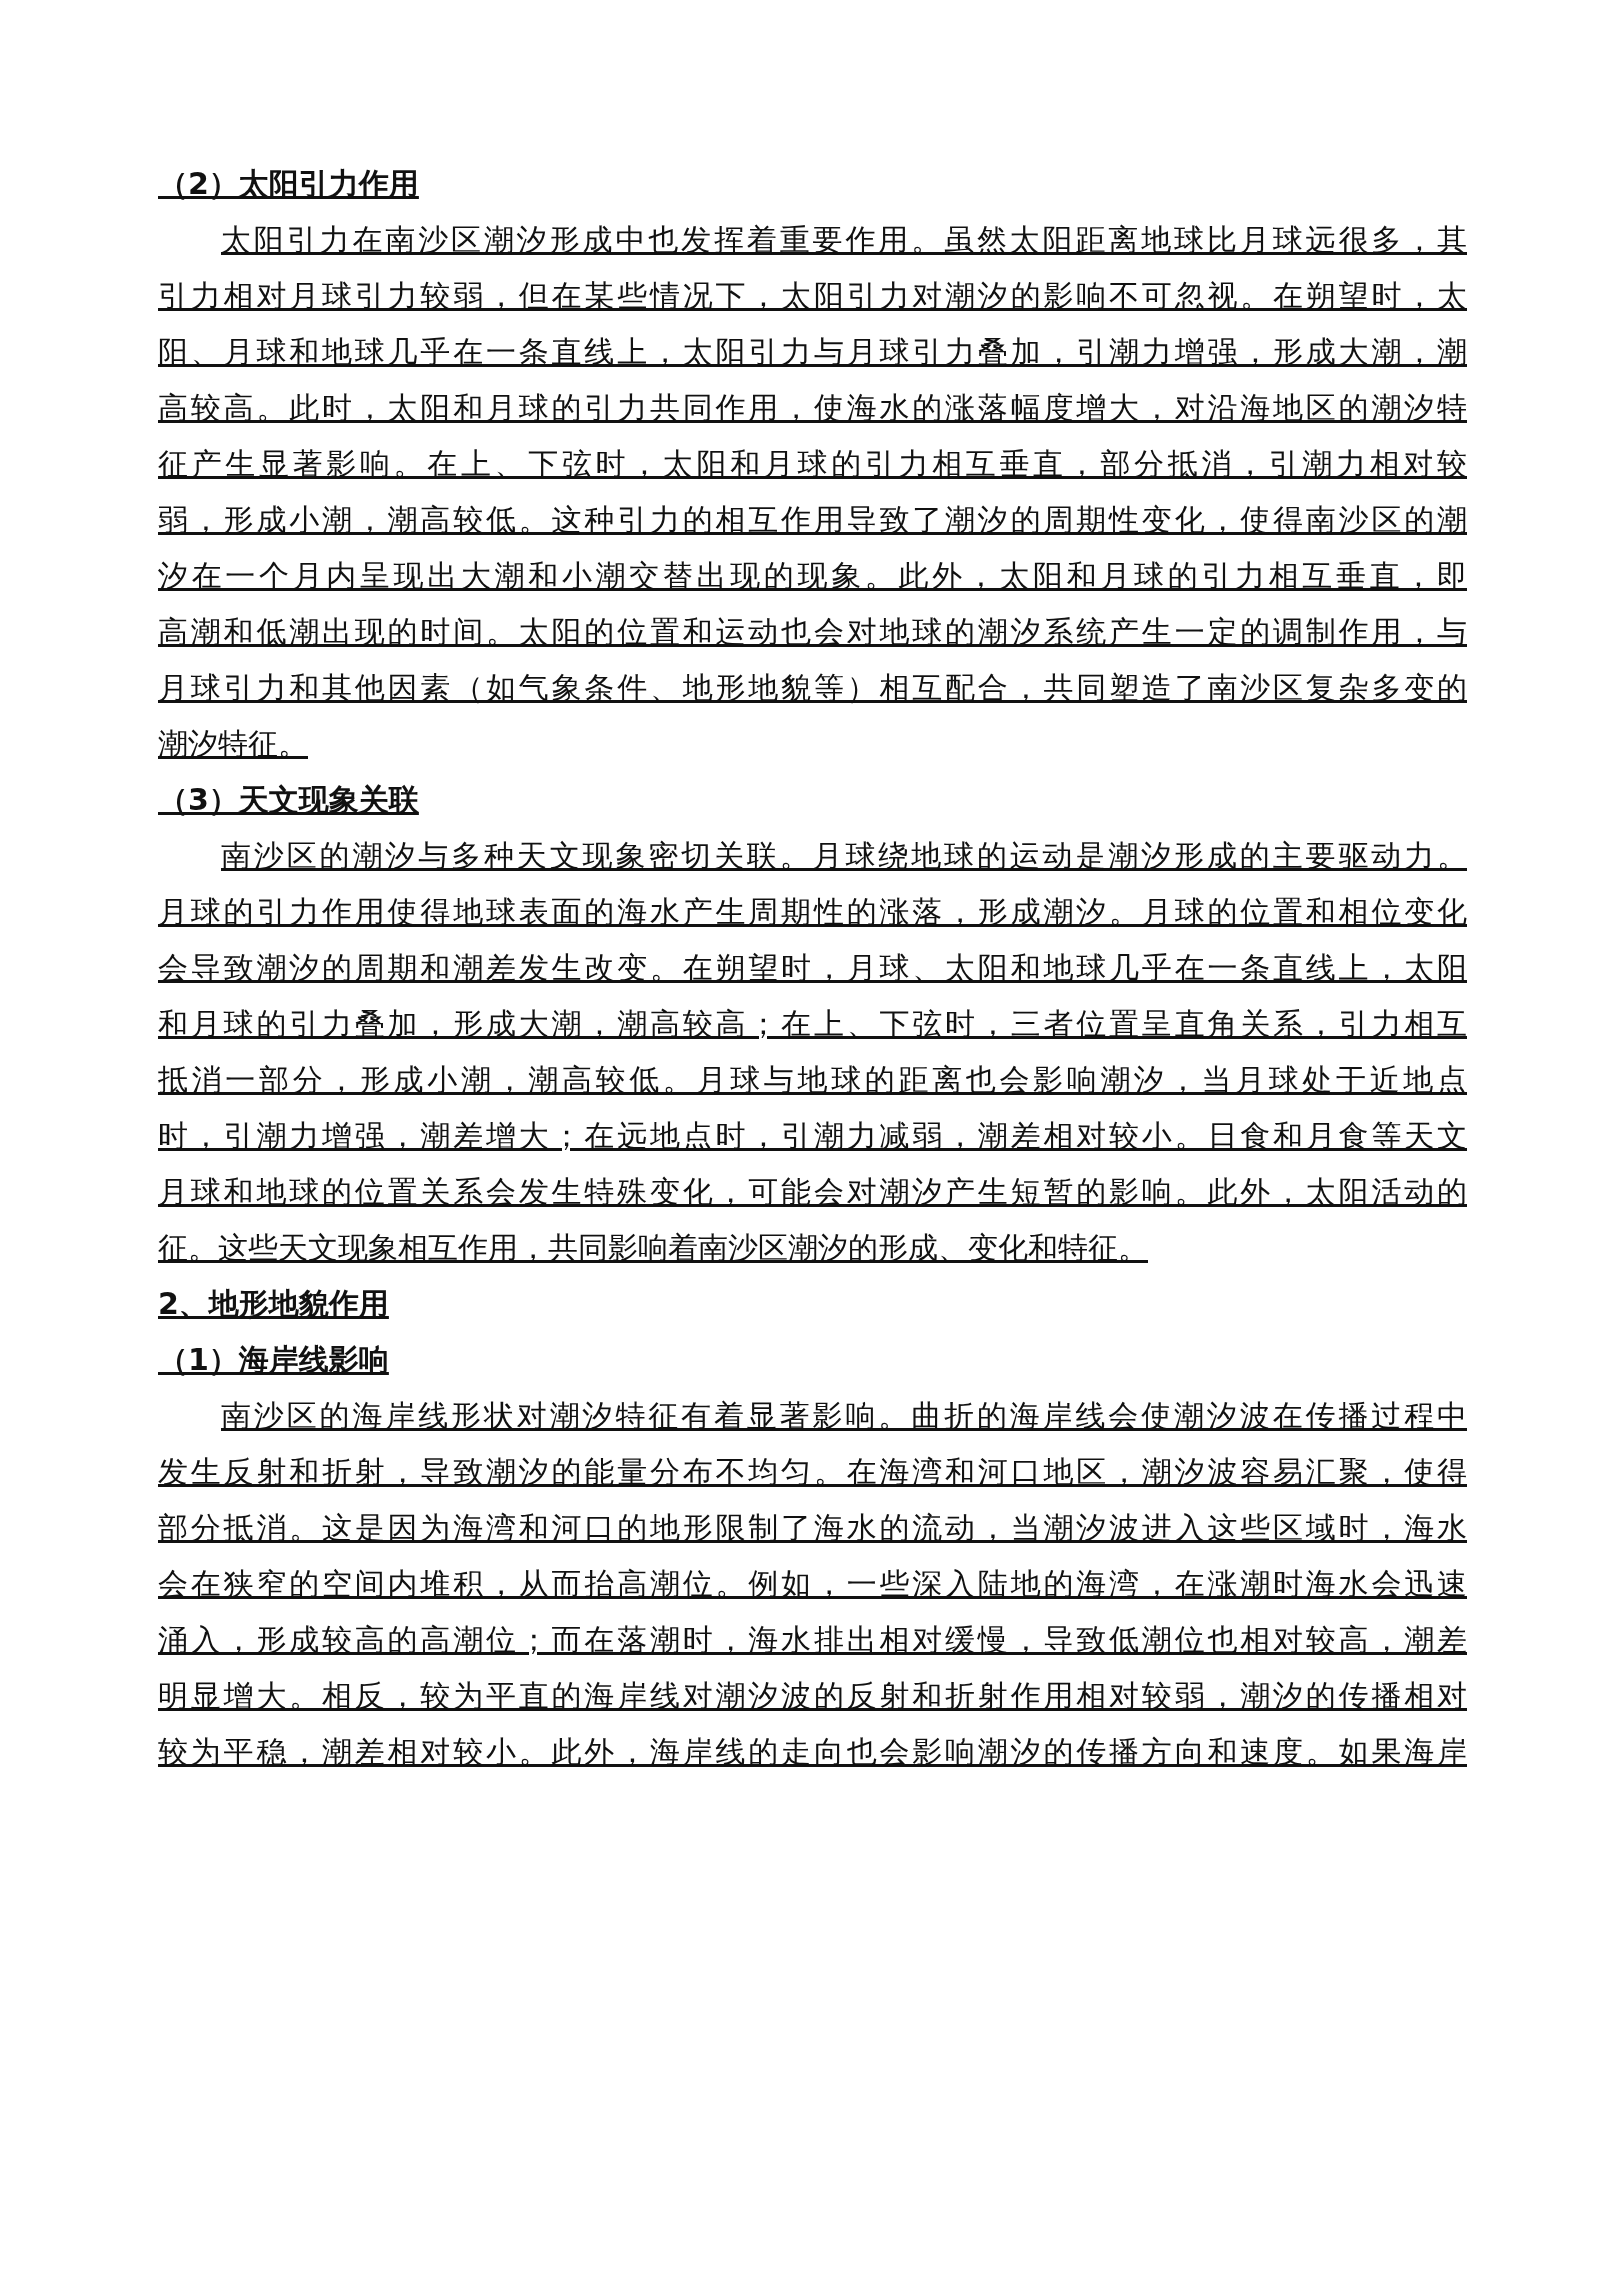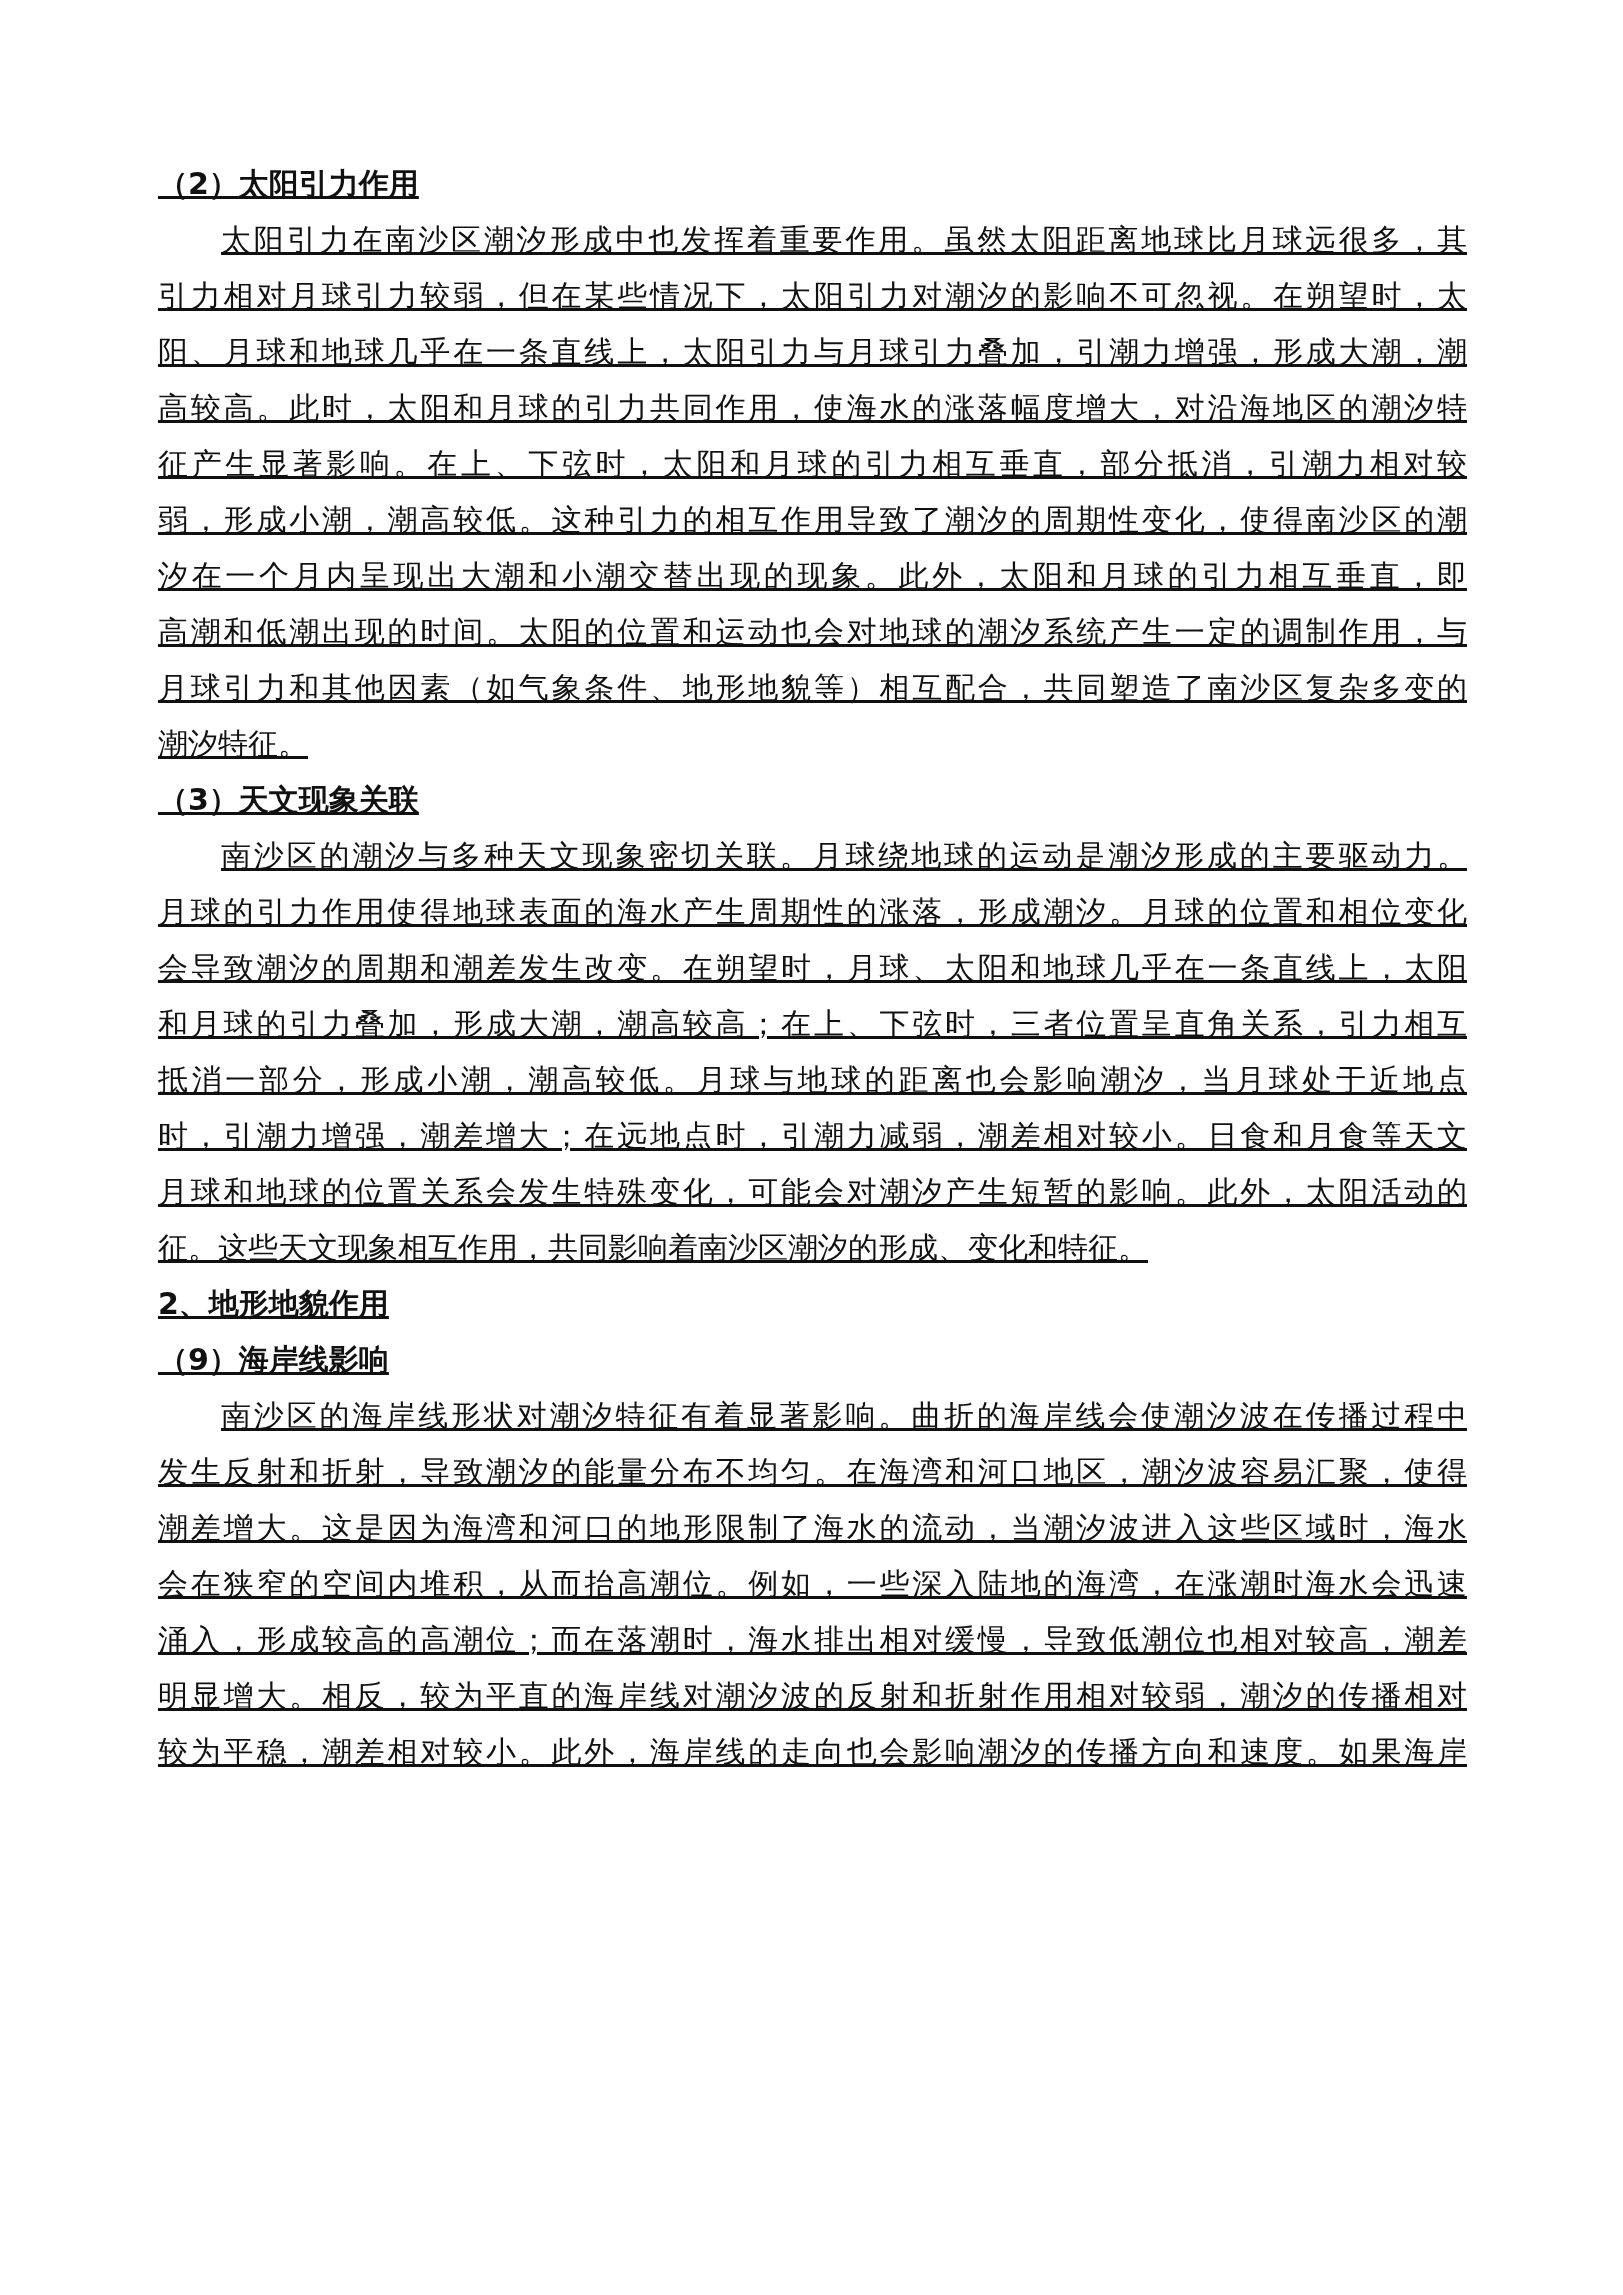--- a/index.html
+++ b/index.html
@@ -69,25 +69,25 @@
       <div class="line">月球和地球的位置关系会发生特殊变化，可能会对潮汐产生短暂的影响。此外，太阳活动的</div>
       <div class="line last">征。这些天文现象相互作用，共同影响着南沙区潮汐的形成、变化和特征。</div>
     </div>
   </div>
 
   <div class="block">
     <div class="heading section">2、地形地貌作用</div>
   </div>
 
   <div class="block">
-    <div class="heading sub">（9）海岸线影响</div>
+    <div class="heading sub">（1）海岸线影响</div>
     <div class="paragraph">
       <div class="line indent">南沙区的海岸线形状对潮汐特征有着显著影响。曲折的海岸线会使潮汐波在传播过程中</div>
       <div class="line">发生反射和折射，导致潮汐的能量分布不均匀。在海湾和河口地区，潮汐波容易汇聚，使得</div>
-      <div class="line">潮差增大。这是因为海湾和河口的地形限制了海水的流动，当潮汐波进入这些区域时，海水</div>
+      <div class="line">部分抵消。这是因为海湾和河口的地形限制了海水的流动，当潮汐波进入这些区域时，海水</div>
       <div class="line">会在狭窄的空间内堆积，从而抬高潮位。例如，一些深入陆地的海湾，在涨潮时海水会迅速</div>
       <div class="line">涌入，形成较高的高潮位；而在落潮时，海水排出相对缓慢，导致低潮位也相对较高，潮差</div>
       <div class="line">明显增大。相反，较为平直的海岸线对潮汐波的反射和折射作用相对较弱，潮汐的传播相对</div>
       <div class="line">较为平稳，潮差相对较小。此外，海岸线的走向也会影响潮汐的传播方向和速度。如果海岸</div>
     </div>
   </div>
 
 </div>
 
 

